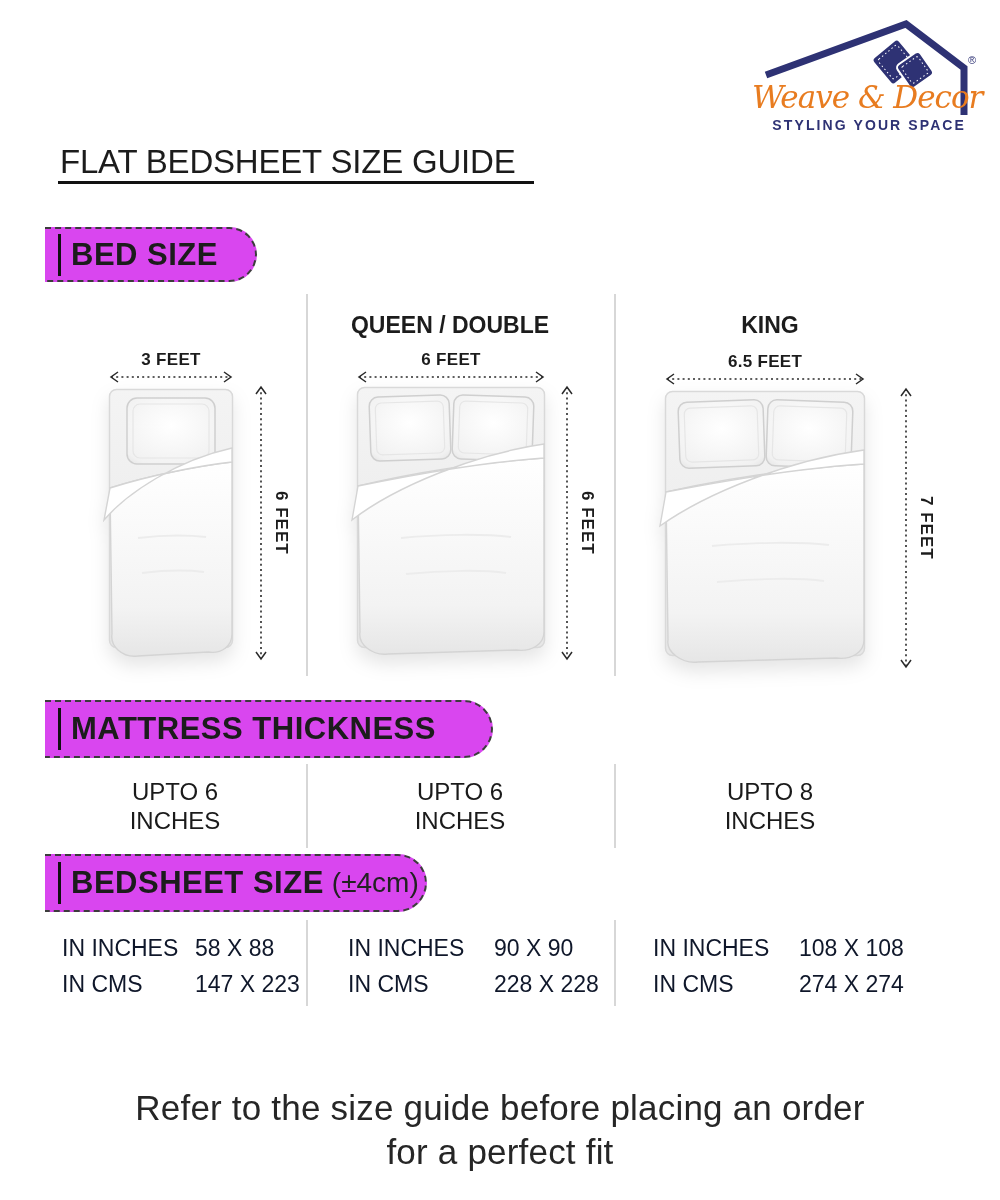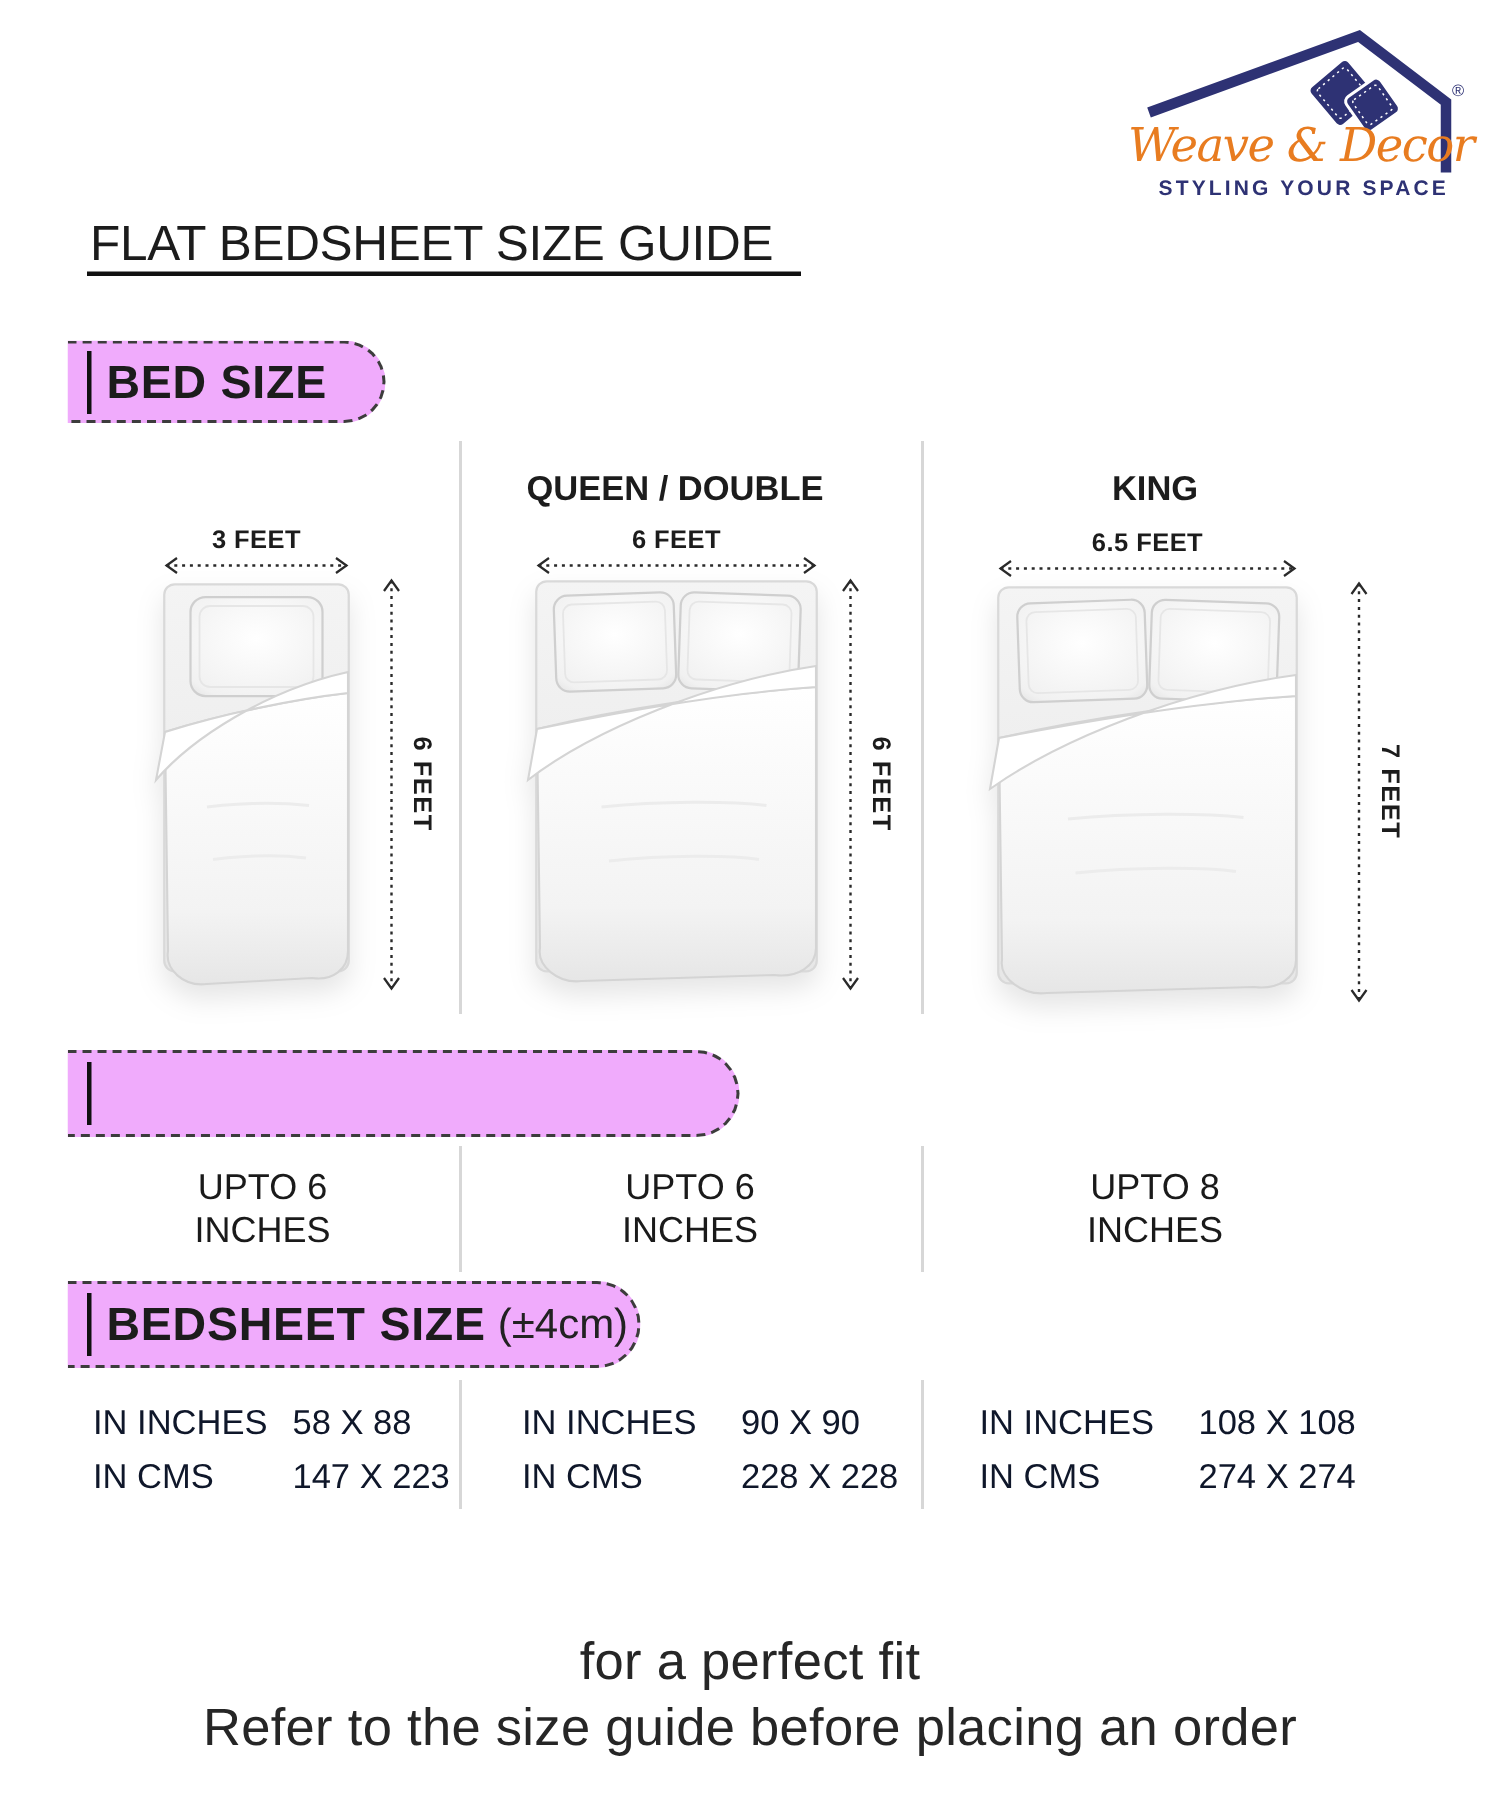--- a/index.html
+++ b/index.html
@@ -18,21 +18,21 @@
   .brand-tagline{
     position:absolute;right:12px;top:105px;white-space:nowrap;
     font-size:14px;font-weight:700;letter-spacing:2.1px;color:#2e3274;
   }
   
   .title{position:absolute;left:60px;top:143px;font-size:33px;font-weight:400;letter-spacing:-.2px;white-space:nowrap;}
   .title-underline{position:absolute;left:58px;top:181px;width:476px;height:3px;background:#111;}
   
   .pill{
     position:absolute;box-sizing:border-box;display:flex;align-items:center;
-    border:2px dashed #3c3c3c;border-left:none;border-radius:0 30px 30px 0;background:#f0abfc;
+    border:2px dashed #3c3c3c;border-left:none;border-radius:0 30px 30px 0;background:#d946ef;
   }
   .pill .bar{width:3px;height:42px;background:#111;margin-left:13px;flex:0 0 auto;}
   .pill .heading{font-size:31px;font-weight:700;letter-spacing:.5px;margin-left:10px;white-space:nowrap;}
   .pill .tolerance{font-size:28px;font-weight:400;margin-left:8px;white-space:nowrap;color:#222;}
   
   .col-name{position:absolute;font-size:23px;font-weight:700;text-align:center;white-space:nowrap;}
   .wlabel{position:absolute;font-size:17px;font-weight:700;text-align:center;letter-spacing:.3px;}
   .vlabel{
     position:absolute;writing-mode:vertical-rl;text-orientation:mixed;
     display:flex;align-items:center;justify-content:center;
@@ -177,20 +177,21 @@
   </svg>
   <svg class="arrow-svg" style="left:899px;top:386px;" width="14" height="284">
     <line x1="7" y1="3" x2="7" y2="281" stroke="#2a2a2a" stroke-width="1.6" stroke-dasharray="2 3.2"></line>
     <path d="M2,10 L7,3 L12,10" fill="none" stroke="#2a2a2a" stroke-width="1.5"></path>
     <path d="M2,274 L7,281 L12,274" fill="none" stroke="#2a2a2a" stroke-width="1.5"></path>
   </svg>
   <div class="vlabel" style="left:913px;top:386px;height:284px;">7 FEET</div>
 
   <div class="pill" style="left:45px;top:700px;width:448px;height:58px;">
     <span class="bar"></span>
+    <span class="heading">MATTRESS THICKNESS</span>
   </div>
 
   <div class="mat-label" style="left:45px;top:777px;">
     <div>UPTO 6</div>
     <div>INCHES</div>
   </div>
   <div class="mat-label" style="left:330px;top:777px;">
     <div>UPTO 6</div>
     <div>INCHES</div>
   </div>
@@ -230,17 +231,17 @@
       <span class="lbl">IN INCHES</span>
       <span class="val">108 X 108</span>
     </div>
     <div class="sheet-row">
       <span class="lbl">IN CMS</span>
       <span class="val">274 X 274</span>
     </div>
   </div>
 
   <div class="footer">
+    <div>Refer to the size guide before placing an order</div>
     <div>for a perfect fit</div>
-    <div>Refer to the size guide before placing an order</div>
   </div>
 
 </div>
 
 </body></html>

